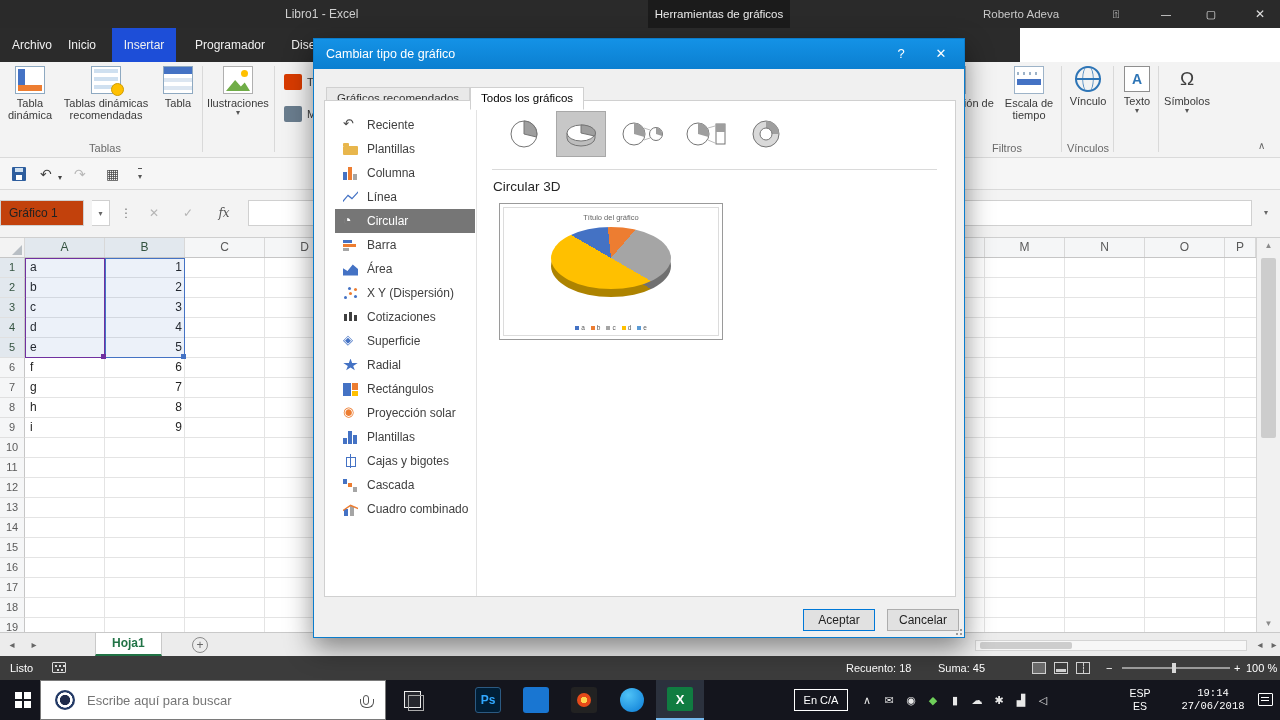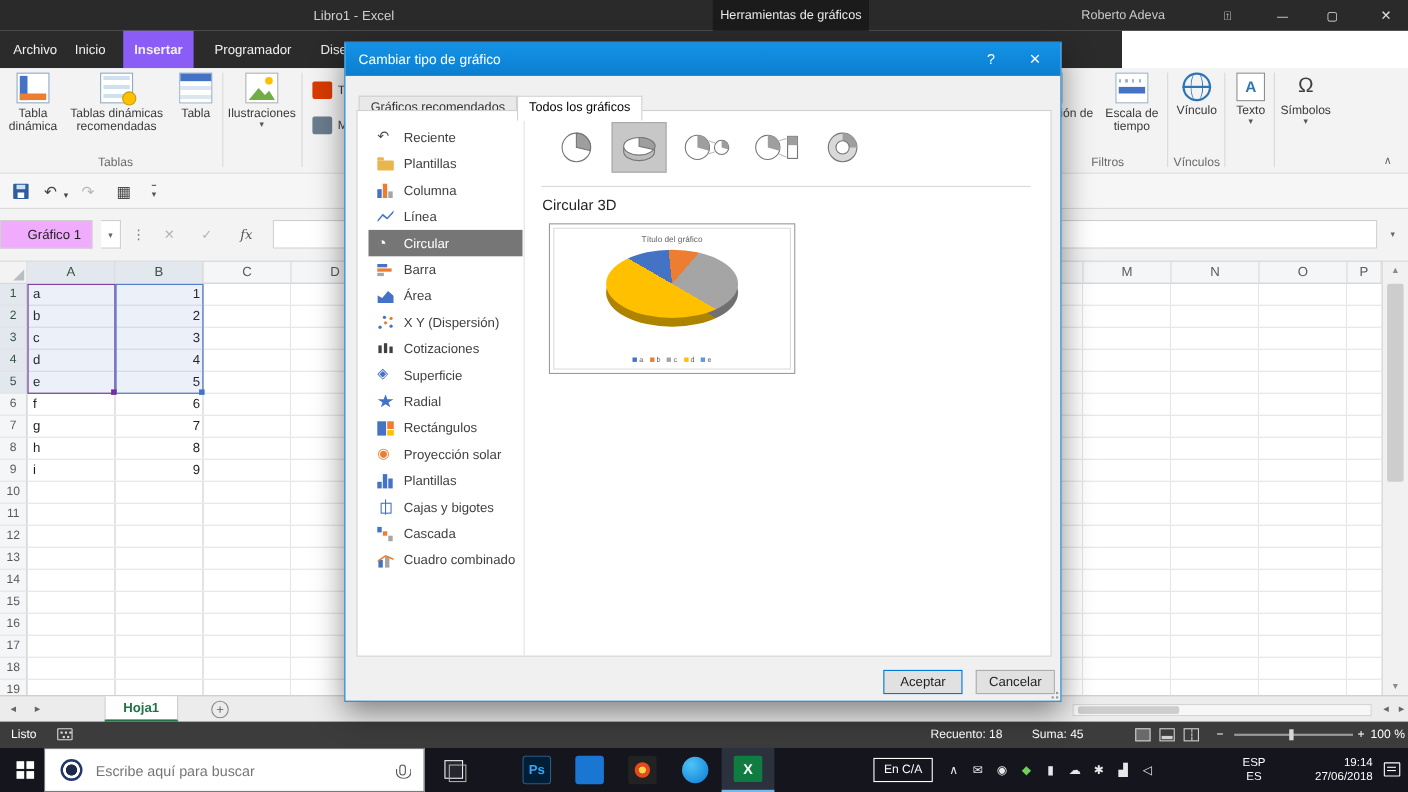--- a/index.html
+++ b/index.html
@@ -14,21 +14,21 @@
   .tb-user{position:absolute;left:983px;top:0;line-height:28px;color:#c8c8c8;font-size:11.5px;}
   .wc{position:absolute;top:0;width:40px;height:28px;text-align:center;line-height:28px;color:#e0e0e0;font-size:12px;}
   .wc-opts::before{content:"⍐";font-size:11px;}
   .wc-min::before{content:"—";font-size:10px;}
   .wc-max::before{content:"▢";font-size:11px;}
   .wc-close::before{content:"✕";font-size:12px;}
 
   
   .tabrow{position:absolute;left:0;top:28px;width:1020px;height:34px;background:#2b2b2b;}
   .rtab{position:absolute;top:0;height:34px;line-height:34px;text-align:center;color:#f0f0f0;font-size:12px;}
-  .rtab.sel{background:#8b5cf6;font-weight:bold;}
+  .rtab.sel{background:#1d4ed8;}
 
   
   .ribbon{position:absolute;left:0;top:62px;width:1280px;height:96px;background:#f3f3f3;border-bottom:1px solid #dadada;}
   .bb{position:absolute;top:4px;display:flex;flex-direction:column;align-items:center;color:#3a3a3a;font-size:11px;line-height:12px;text-align:center;}
   .bb .lbl{margin-top:3px;}
   .glabel{position:absolute;top:80px;font-size:11px;color:#6a6a6a;text-align:center;}
   .rsep{position:absolute;top:4px;width:1px;height:86px;background:#d9d9d9;}
   .dda{font-size:8px;color:#555;line-height:8px;}
   .dda::before{content:"▾";}
   .collapse-ribbon{position:absolute;left:1258px;top:78px;font-size:10px;color:#666;}
@@ -70,21 +70,21 @@
   .q-save::before{content:"";position:absolute;top:1px;left:3px;right:3px;height:4px;background:#cfe0f0;}
   .q-save::after{content:"";position:absolute;bottom:1px;left:4px;right:4px;height:5px;background:#fff;}
   .q-undo::before{content:"↶";font-size:14px;color:#444;}
   .q-redo::before{content:"↷";font-size:14px;color:#b8b8b8;}
   .q-grid::before{content:"▦";font-size:14px;color:#4a4a4a;}
   .q-more{border-top:1px solid #555;padding-top:0;}
   .q-more::before{content:"▾";font-size:8px;color:#555;}
 
   
   .fband{position:absolute;left:0;top:190px;width:1280px;height:48px;background:#f3f3f3;border-bottom:1px solid #cfcfcf;}
-  .namebox{position:absolute;left:0;top:10px;width:84px;height:26px;background:#f0abfc;border:1px solid #d0d0d0;font-size:12px;color:#222;line-height:24px;padding-left:24px;}
+  .namebox{position:absolute;left:0;top:10px;width:84px;height:26px;background:#c2410c;border:1px solid #d0d0d0;font-size:12px;color:#222;line-height:24px;padding-left:8px;}
   .nb-dd{position:absolute;left:92px;top:10px;width:18px;height:26px;background:#fff;border:1px solid #d0d0d0;border-left:none;color:#666;font-size:8px;text-align:center;line-height:26px;}
   .nb-dd::before{content:"▾";}
   .fb-ic{position:absolute;top:10px;height:26px;line-height:26px;text-align:center;font-size:12px;}
   .fx{font-family:"DejaVu Serif",serif;font-style:italic;color:#555;}
   .finput{position:absolute;left:248px;top:10px;width:1004px;height:26px;background:#fff;border:1px solid #d0d0d0;}
   .fb-exp{position:absolute;left:1258px;top:10px;width:16px;height:26px;color:#666;font-size:8px;text-align:center;line-height:26px;}
   .fb-exp::before{content:"▾";}
 
   
   .colheads{position:absolute;left:0;top:238px;width:1280px;height:20px;background:#f5f6f7;border-bottom:1px solid #c6c6c6;}
@@ -146,21 +146,21 @@
   .blue-ico{width:26px;height:26px;background:#1976d2;border-radius:3px;}
   .cam-ico{width:26px;height:26px;background:#222;border-radius:3px;position:relative;}
   .cam-ico::after{content:"";position:absolute;left:6px;top:6px;width:14px;height:14px;border-radius:50%;background:radial-gradient(circle,#ffd54f 0 30%,#e64a19 34% 100%);}
   .round-ico{width:24px;height:24px;border-radius:50%;background:radial-gradient(circle at 35% 30%,#4fc3f7,#0b7bd5);}
   .xl-ico{width:26px;height:24px;background:#107c41;border-radius:2px;color:#fff;font-weight:bold;font-size:13px;display:flex;align-items:center;justify-content:center;}
   .xl-ico::before{content:"X";}
   .langbadge{position:absolute;left:794px;top:9px;width:54px;height:22px;border:1px solid #fff;color:#fff;font-size:11px;text-align:center;line-height:20px;}
   .tray{position:absolute;top:0;height:40px;display:flex;align-items:center;color:#e8e8e8;font-size:11px;}
   .tri{width:22px;text-align:center;}
   .lang2line{position:absolute;left:1124px;top:7px;width:32px;text-align:center;font-size:10.5px;line-height:13px;color:#fff;}
-  .clock{position:absolute;left:1178px;top:7px;width:70px;text-align:right;font-size:10.5px;line-height:13px;color:#fff;}
+  .clock{position:absolute;left:1178px;top:7px;width:70px;text-align:center;font-size:10.5px;line-height:13px;color:#fff;font-family:Liberation Mono, monospace;}
   .notif{position:absolute;left:1258px;top:13px;width:15px;height:13px;border:1px solid #fff;border-radius:1px;}
   .notif::before{content:"";position:absolute;left:2px;top:3px;width:8px;height:1px;background:#fff;box-shadow:0 3px 0 #fff;}
 
   
   .dialog{position:absolute;left:313px;top:38px;width:652px;height:600px;background:#f0f0f0;border:1px solid #0a7ccc;box-shadow:0 10px 26px rgba(0,0,0,.45);z-index:40;}
   .dlg-title{position:absolute;left:0;top:0;right:0;height:30px;background:linear-gradient(#1492e6,#0b7fd0);color:#fff;font-size:12.5px;line-height:30px;padding-left:12px;}
   .dlg-help{position:absolute;right:48px;top:0;width:30px;height:30px;color:#fff;text-align:center;line-height:30px;font-size:13px;}
   .dlg-close{position:absolute;right:6px;top:0;width:34px;height:30px;color:#fff;text-align:center;line-height:30px;font-size:13px;}
   .dlg-tab{position:absolute;top:48px;height:22px;font-size:11.5px;color:#333;line-height:21px;padding:0 10px;border:1px solid #d0d0d0;background:#e9e9e9;}
   .dlg-tab.sel{background:#fff;border-bottom:1px solid #fff;height:23px;z-index:2;color:#000;}

